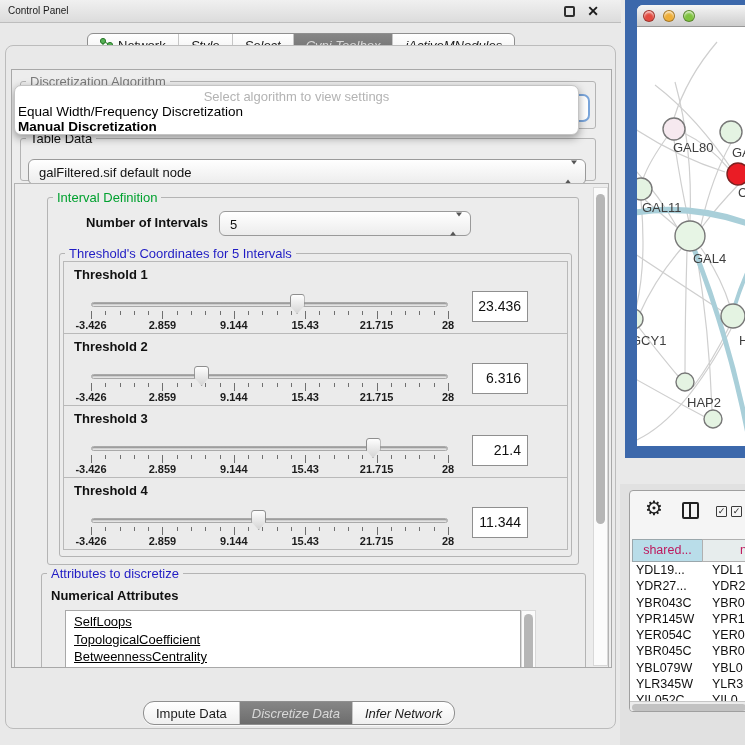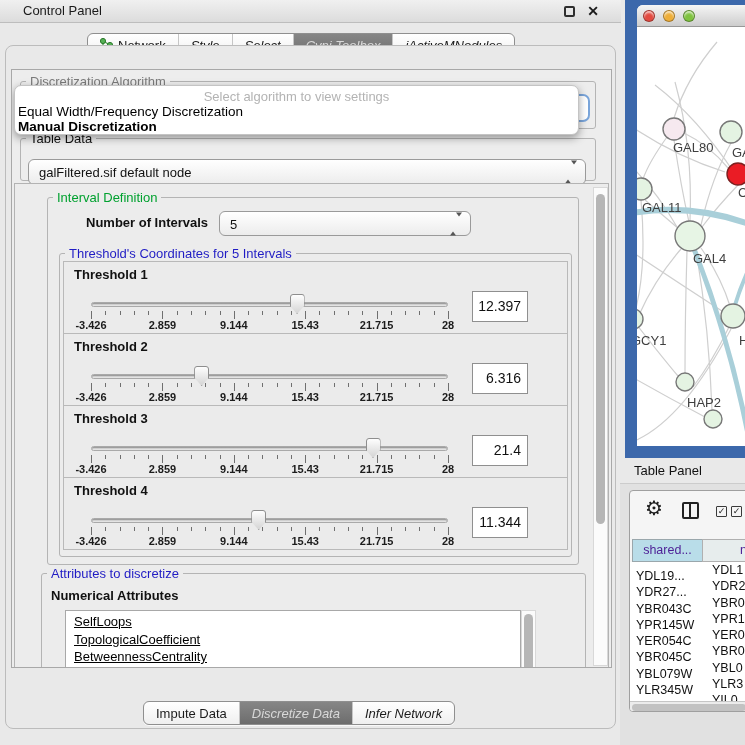--- a/index.html
+++ b/index.html
@@ -3,28 +3,28 @@
 <meta charset="utf-8">
 <style>
   * { margin:0; padding:0; box-sizing:border-box; }
   html,body { width:745px; height:745px; font-family:"Liberation Sans", sans-serif; }
   #screen { position:relative; width:745px; height:745px; background:#e9e9e9; overflow:hidden; }
 
   
   #control-panel { position:absolute; left:0; top:0; width:621px; height:745px; background:#e9e9e9; }
   #cp-titlebar { position:absolute; left:0; top:0; width:621px; height:23px;
     background:linear-gradient(#f0f0f0,#dcdcdc); border-bottom:1px solid #bdbdbd; }
-  #cp-title { position:absolute; left:23px; top:0; line-height:22px; font-size:13px; color:#1a1a1a; }
+  #cp-title { position:absolute; left:8px; top:0; line-height:22px; font-size:10px; color:#1a1a1a; }
   #cp-float { position:absolute; right:46px; top:6px; width:11px; height:11px; border:2px solid #2e2e2e; border-radius:2px; }
   #cp-close { position:absolute; right:22px; top:0; line-height:22px; font-size:14px; font-weight:bold; color:#1a1a1a; }
 
   .seg-tabs { position:absolute; display:inline-flex; height:25px; border:1px solid #8f8f8f; border-radius:6px;
     overflow:hidden; background:linear-gradient(#ffffff,#efefef); box-shadow:0 1px 0 rgba(255,255,255,.7); }
   #top-tabs { left:87px; top:33px; }
-  #bottom-tabs { left:143px; top:701px; height:24px; }
+  #bottom-tabs { left:143px; top:701px; height:24px;border-radius:11px; }
   .seg { display:flex; align-items:center; gap:5px; padding:0 12px; font-size:13px; line-height:23px; color:#1b1b1b; }
   .seg + .seg { border-left:1px solid #c6c6c6;font-style:italic; }
   .seg.sel { background:linear-gradient(#868686,#6d6d6d); color:#d9d9d9; }
 
   #cp-outer { position:absolute; left:5px; top:45px; width:611px; height:684px;
     border:1px solid #bcbcbc; border-radius:8px; background:#e9e9e9; }
   #cp-content { position:absolute; left:11px; top:69px; width:601px; height:599px;
     border:1px solid #a8a8a8; background:#ededed; overflow:hidden; }
 
   fieldset { position:absolute; border:1px solid #b4b4b4; border-radius:3px; }
@@ -112,26 +112,26 @@
   #tp-container { position:absolute; left:9px; top:6px; width:120px; height:222px; background:#f5f5f5;
     border:1px solid #9f9f9f; border-radius:4px; overflow:hidden; }
   #tp-gear { position:absolute; left:15px; top:5px; font-size:20px; color:#1c1c1c; }
   #tp-cols-icon { position:absolute; left:52px; top:11px; width:17px; height:17px; border:2px solid #222; border-radius:2px; }
   #tp-cols-icon::after { content:""; position:absolute; left:5px; top:0; width:2px; height:13px; background:#222; }
   .tp-cb { position:absolute; top:15px; width:11px; height:11px; border:1.5px solid #3a3a3a; border-radius:1px;
     font-size:9px; line-height:9px; text-align:center; color:#222; }
   #tp-cb1 { left:86px; } #tp-cb2 { left:101px; }
   #tp-header { position:absolute; left:0; top:48px; width:160px; height:23px; }
   .th { position:absolute; top:0; height:23px; border:1px solid #9aa7ac; font-size:12.5px;
-    text-align:center; line-height:21px; color:#4c1d95; }
+    text-align:center; line-height:21px; color:#be185d; }
   #th-1 { left:2px; width:71px; background:#b9dde9; }
   #th-2 { left:72px; width:90px; background:#e7eded; border-color:#b0b0b0; }
   #tp-rows { position:absolute; left:0; top:71px; width:160px; height:139px; background:#fff; overflow:hidden; }
   .tp-row { position:relative; height:16.3px; }
-  .tp-c1 { position:absolute; left:6px; top:0; font-size:12.5px; color:#111; line-height:16.3px;margin-top:6px; }
+  .tp-c1 { position:absolute; left:6px; top:0; font-size:12.5px; color:#111; line-height:16.3px; }
   .tp-c2 { position:absolute; left:82px; top:0; font-size:12.5px; color:#111; line-height:16.3px; }
   #tp-hscroll { position:absolute; left:0; top:210px; width:120px; height:10px; background:#ececec; border-top:1px solid #c6c6c6; }
   #tp-hscroll .hthumb { position:absolute; left:2px; top:1.5px; width:114px; height:7px; border-radius:4px; background:#c2c2c2; }
 </style>
 </head>
 <body>
 
 <div id="screen">
 
   <div id="control-panel">
@@ -234,21 +234,21 @@
               <div class="tick minor" style="left: 341.16px;"></div>
               <div class="tick minor" style="left: 355.44px;"></div>
               <div class="tick minor" style="left: 369.72px;"></div>
               <div class="tick major" style="left: 384px;"></div>
               <div class="ticklbl" style="left: 27px;">-3.426</div>
               <div class="ticklbl" style="left: 98.4px;">2.859</div>
               <div class="ticklbl" style="left: 169.8px;">9.144</div>
               <div class="ticklbl" style="left: 241.2px;">15.43</div>
               <div class="ticklbl" style="left: 312.6px;">21.715</div>
               <div class="ticklbl" style="left: 384px;">28</div>
-              <div class="valbox">12.397</div>
+              <div class="valbox">23.436</div>
             </div>
             <div class="thr-cell">
               <div class="thr-title">Threshold 2</div>
               <div class="thr-track"></div>
               <div class="thr-thumb" style="left: 130.169px;"></div>
               <div class="tick major" style="left: 27px;"></div>
               <div class="tick minor" style="left: 41.28px;"></div>
               <div class="tick minor" style="left: 55.56px;"></div>
               <div class="tick minor" style="left: 69.84px;"></div>
               <div class="tick minor" style="left: 84.12px;"></div>
@@ -437,23 +437,20 @@
           <text x="5" y="185" font-size="13" fill="#3f3f3f" font-family="&quot;Liberation Sans&quot;, sans-serif">GAL11</text>
           <text x="101" y="170" font-size="13" fill="#3f3f3f" font-family="&quot;Liberation Sans&quot;, sans-serif">C</text>
           <text x="56" y="236" font-size="13" fill="#3f3f3f" font-family="&quot;Liberation Sans&quot;, sans-serif">GAL4</text>
           <text x="-6" y="318" font-size="13" fill="#3f3f3f" font-family="&quot;Liberation Sans&quot;, sans-serif">GCY1</text>
           <text x="102" y="318" font-size="13" fill="#3f3f3f" font-family="&quot;Liberation Sans&quot;, sans-serif">H</text>
           <text x="50" y="380" font-size="13" fill="#3f3f3f" font-family="&quot;Liberation Sans&quot;, sans-serif">HAP2</text>
         </svg>
     </div>
   </div>
 
-  <div id="tp-titlebar">
-    <span id="tp-title">Table Panel</span>
-  </div>
   <div id="tp-body">
     <div id="tp-container">
       <span id="tp-gear">⚙</span>
       <span id="tp-cols-icon"></span>
       <span id="tp-cb1" class="tp-cb">✓</span>
       <span id="tp-cb2" class="tp-cb">✓</span>
       <div id="tp-header">
         <div id="th-1" class="th">shared...</div>
         <div id="th-2" class="th">na</div>
       </div>

